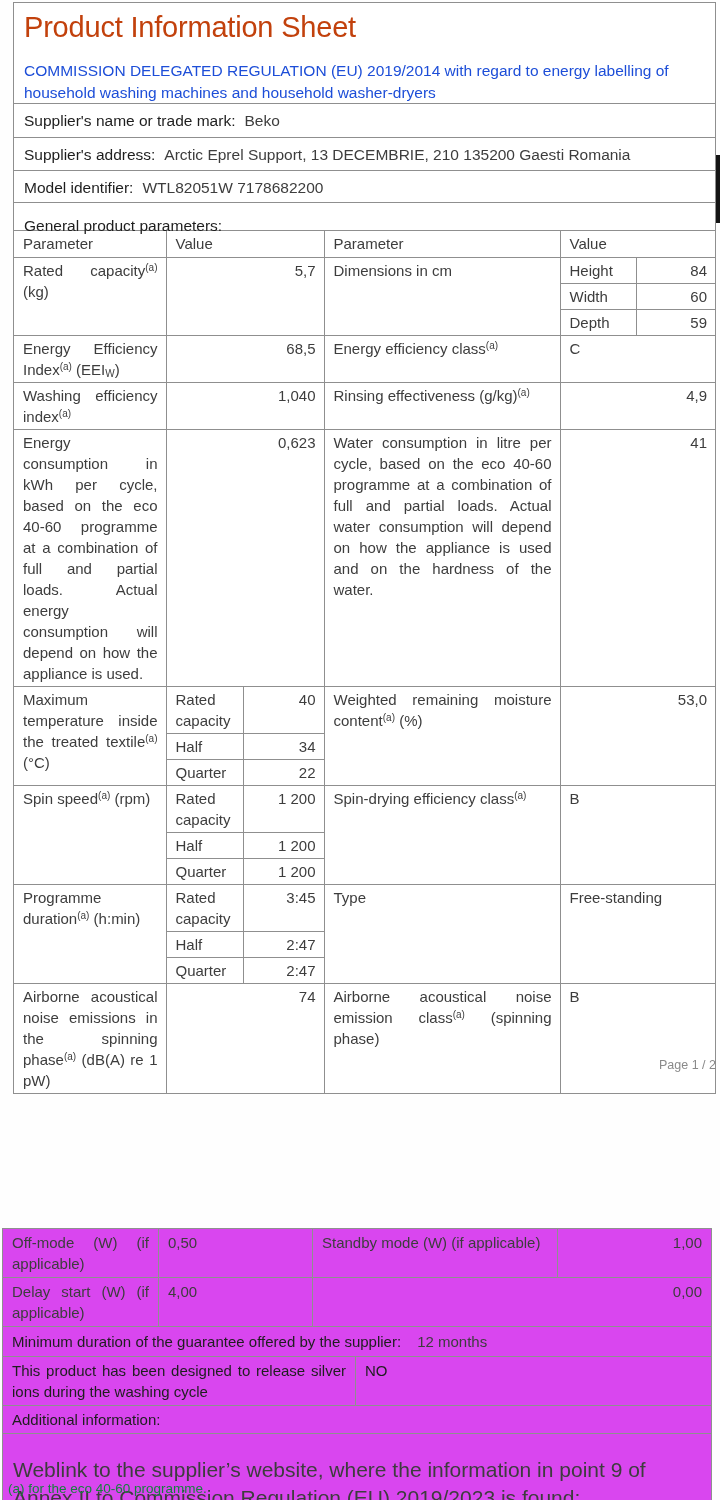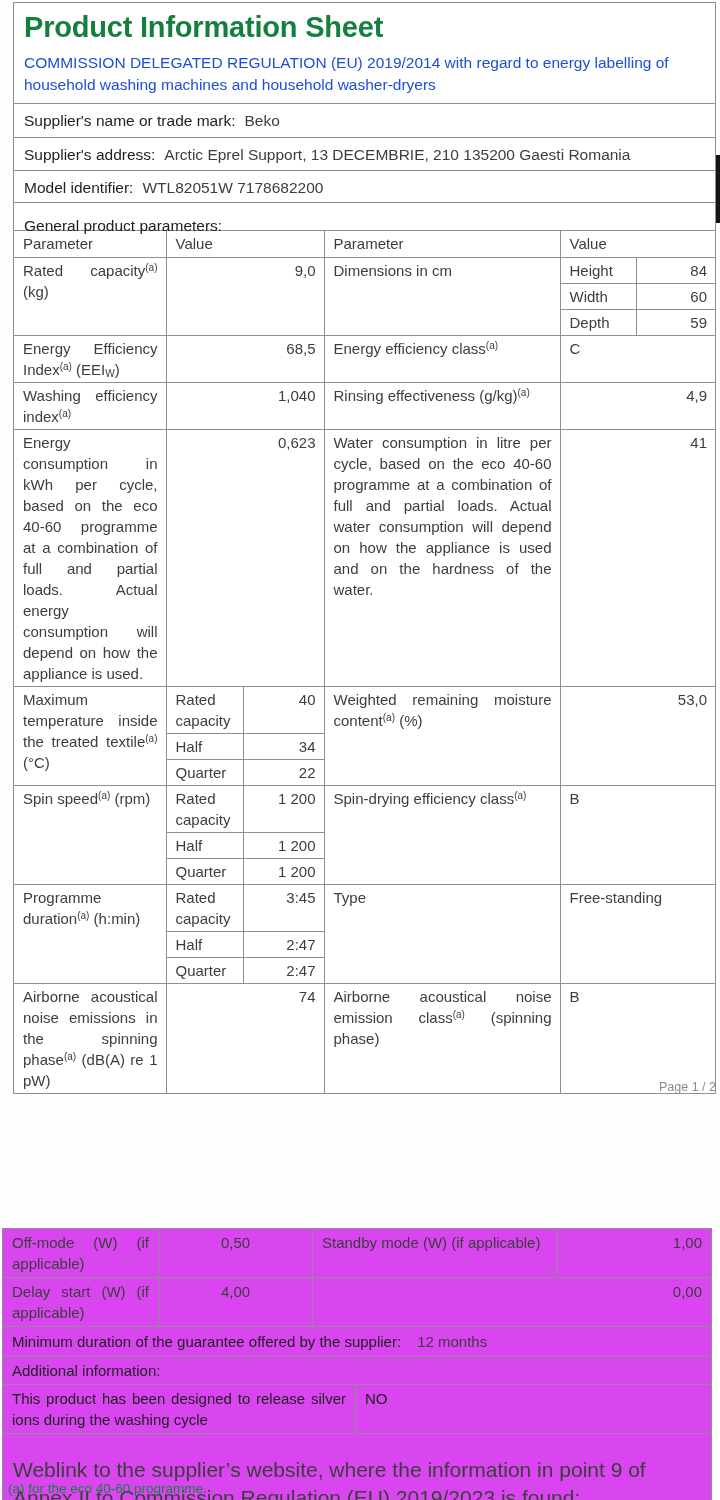--- a/index.html
+++ b/index.html
@@ -3,21 +3,21 @@
 <meta charset="utf-8">
 <style>
   *{margin:0;padding:0;box-sizing:border-box}
   html,body{width:720px;background:#fff}
   body{height:1500px;position:relative;font-family:"Liberation Sans",sans-serif;color:#3d3d3d;-webkit-font-smoothing:antialiased}
   .page{position:absolute;inset:0;background:#fefefe;overflow:hidden}
 
   
   .top-box{position:absolute;left:13px;top:2px;width:703px;background:#fff;border:1px solid #8f8f8f}
   .title-block{height:100px;padding:8px 12px 0 10px;overflow:hidden}
-  .doc-title{font-size:29px;font-weight:bold;color:#15803d;margin-bottom:8px;letter-spacing:-0.2px}
+  .doc-title{font-size:29px;font-weight:normal;color:#c2410c;margin-bottom:16px;letter-spacing:-0.2px}
   .subtitle{font-size:15.5px;line-height:1.4;color:#1d4ed8;max-width:662px}
   .info-row{border-top:1px solid #8f8f8f;padding:6px 10px 0 10px;font-size:15.5px;line-height:21px}
   .info-row.h34{height:34px}.info-row.h33{height:33px}.info-row.h32{height:32px}
   .info-row.h28{height:28px;padding-top:12px}
   .lbl{font-weight:normal;color:#1e1e1e}
   .info-row .val{margin-left:9px}
 
   
   .tablewrap{border-top:1px solid #8f8f8f}
   table.params{border-collapse:collapse;border-style:hidden;width:100%;table-layout:fixed;font-size:15px}
@@ -28,33 +28,33 @@
   sup{font-size:10px;line-height:0;vertical-align:5px}
   sub{font-size:10px;line-height:0;vertical-align:-2px}
 
   
   .bottom-box{position:absolute;left:2px;top:1228px;width:710px;background:#d946ef;border:1px solid #8f8f8f;font-size:15px}
   .brow{display:flex;border-top:1px solid #8f8f8f;align-items:stretch}
   .brow:first-child{border-top:none}
   .bcell{padding:3px 9px;line-height:21px;border-right:1px solid #8f8f8f}
   .bcell:last-child{border-right:none}
   .b-c1{width:156px;text-align:justify}
-  .b-c2{width:154px;text-align:center}
+  .b-c2{width:154px;text-align:left}
   .b-c3{width:245px;text-align:justify}
   .b-c4{flex:1;text-align:right}
   .row-power{min-height:45px}
   .row-guarantee{display:block;min-height:30px;padding:4px 9px;line-height:21px}
   .row-guarantee .val{margin-left:16px}
   .row-silver{min-height:47px}
   .s1{width:353px;text-align:justify}
   .s2{flex:1}
   .row-addinfo{display:block;min-height:27px;padding:3px 9px;line-height:21px}
   .row-weblink{display:block;min-height:53px;padding:22px 10px;line-height:28px;font-size:21px}
 
-  .page-num{position:absolute;right:4px;top:1080px;font-size:12.5px;color:#8a8a8a}
+  .page-num{position:absolute;right:4px;top:1058px;font-size:12.5px;color:#8a8a8a}
   .footnote{position:absolute;left:8px;top:1481px;font-size:13.5px;color:#15803d}
   .scan-artifact{position:absolute;right:0;top:155px;width:4px;height:68px;background:#151515}
 </style>
 </head>
 <body>
 
 <div class="page">
 
   <div class="top-box">
 
@@ -93,21 +93,21 @@
       <tbody>
             <tr style="height:26px">
         <td>Parameter</td>
         <td colspan="2">Value</td>
         <td>Parameter</td>
         <td colspan="2">Value</td>
       </tr>
 
       <tr style="height:25px">
         <td rowspan="3" class="param">Rated capacity<sup>(a)</sup> (kg)</td>
-        <td rowspan="3" colspan="2" class="num">9,0</td>
+        <td rowspan="3" colspan="2" class="num">5,7</td>
         <td rowspan="3" class="param">Dimensions in cm</td>
         <td>Height</td>
         <td class="num">84</td>
       </tr>
       <tr style="height:25px">
         <td>Width</td>
         <td class="num">60</td>
       </tr>
       <tr style="height:24px">
         <td>Depth</td>
@@ -208,29 +208,29 @@
     <div class="brow row-power">
       <div class="bcell b-c1">Delay start (W) (if applicable)</div>
       <div class="bcell b-c2">4,00</div>
       <div class="bcell b-c4">0,00</div>
     </div>
 
     <div class="brow row-guarantee">
       <span class="lbl">Minimum duration of the guarantee offered by the supplier:</span><span class="val">12 months</span>
     </div>
 
-    <div class="brow row-addinfo">
-      <span class="lbl">Additional information:</span>
-    </div>
-
     <div class="brow row-silver">
       <div class="bcell s1 lbl">This product has been designed to release silver ions during the washing cycle</div>
       <div class="bcell s2 lbl">NO</div>
     </div>
 
+    <div class="brow row-addinfo">
+      <span class="lbl">Additional information:</span>
+    </div>
+
     <div class="brow row-weblink">
       <span>Weblink to the supplier’s website, where the information in point 9 of Annex II to Commission Regulation (EU) 2019/2023 is found:&nbsp; http://support.beko.com</span>
     </div>
   </div>
 
   <div class="footnote">(a) for the eco 40-60 programme.</div>
 
   <div class="scan-artifact"></div>
 
 </div>

